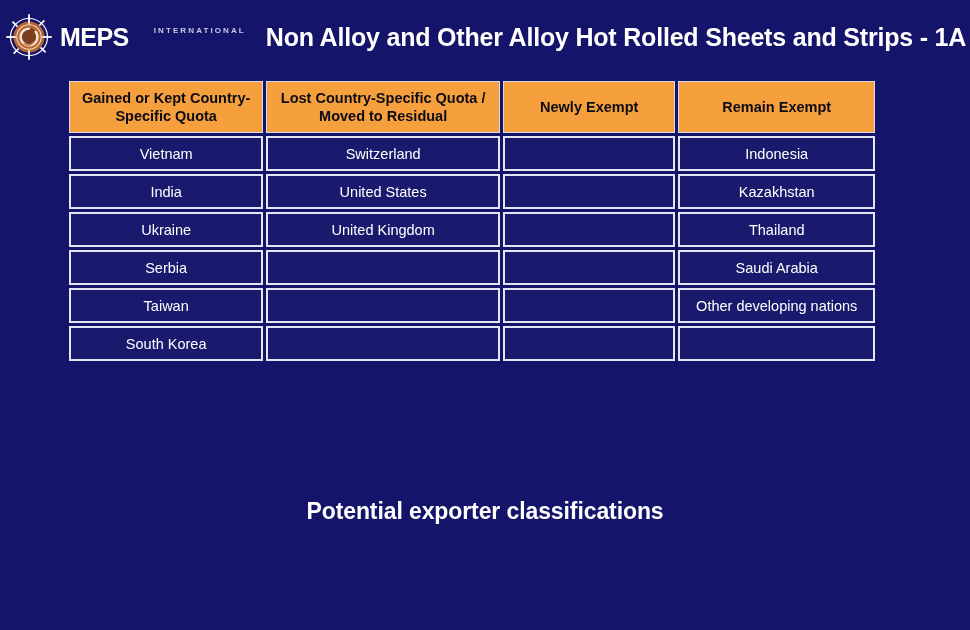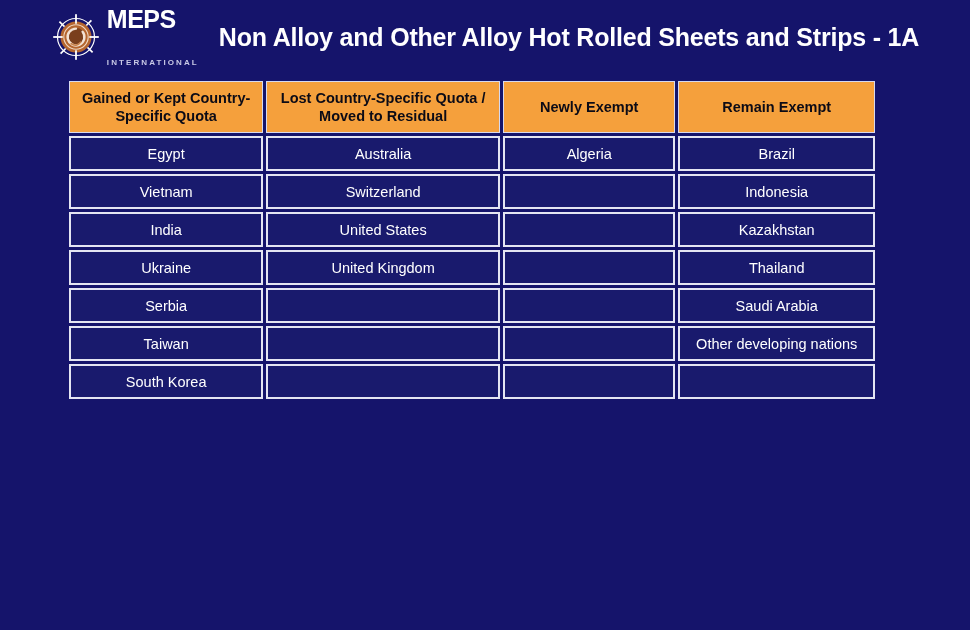--- a/index.html
+++ b/index.html
@@ -37,21 +37,20 @@
     gap: 8px;
   }
   .logo-mark {
     width: 50px;
     height: 50px;
     flex: 0 0 50px;
     position: relative;
   }
   .logo-word {
     display: flex;
-    flex-direction: column;
     align-items: flex-start;
     line-height: 1;
     margin-left: -2px;
     gap: 25px;
   }
   .logo-meps {
     color: #ffffff;
     font-size: 25px;
     font-weight: bold;
     letter-spacing: -0.5px;
@@ -172,26 +171,20 @@
       <thead>
         <tr>
           <th class="hcell" style="width:178px">Gained or Kept Country-Specific Quota</th>
           <th class="hcell" style="width:214px">Lost Country-Specific Quota / Moved to Residual</th>
           <th class="hcell" style="width:158px">Newly Exempt</th>
           <th class="hcell" style="width:180px">Remain Exempt</th>
         </tr>
       </thead>
       <tbody>
         <tr>
-          <td class="dcell">Egypt</td>
-          <td class="dcell">Australia</td>
-          <td class="dcell">Algeria</td>
-          <td class="dcell">Brazil</td>
-        </tr>
-        <tr>
           <td class="dcell">Vietnam</td>
           <td class="dcell">Switzerland</td>
           <td class="dcell empty"></td>
           <td class="dcell">Indonesia</td>
         </tr>
         <tr>
           <td class="dcell">India</td>
           <td class="dcell">United States</td>
           <td class="dcell empty"></td>
           <td class="dcell">Kazakhstan</td>
@@ -217,14 +210,15 @@
         <tr>
           <td class="dcell">South Korea</td>
           <td class="dcell empty"></td>
           <td class="dcell empty"></td>
           <td class="dcell empty"></td>
         </tr>
       </tbody>
     </table>
   </div>
 
+  <div class="caption">Potential exporter classifications</div>
 
 </div>
 
 </body></html>

